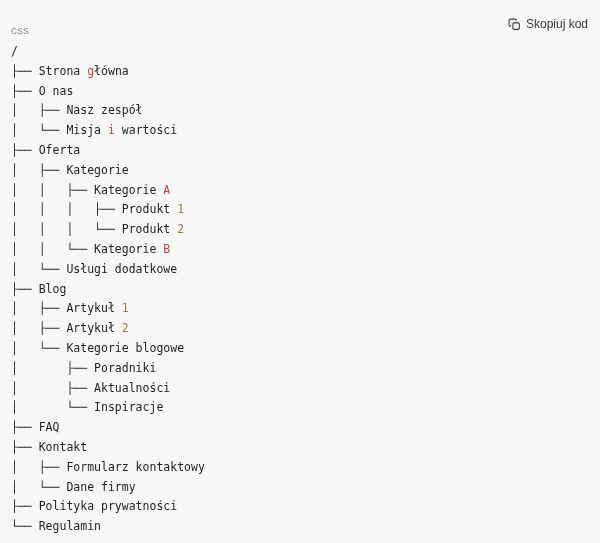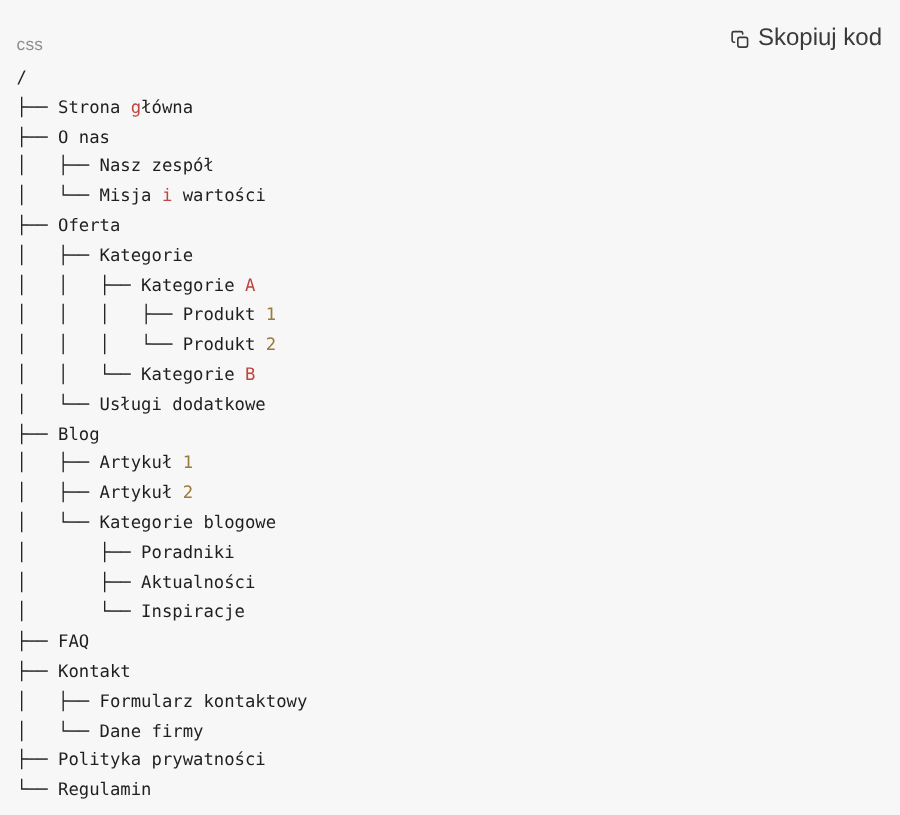--- a/index.html
+++ b/index.html
@@ -25,21 +25,21 @@
     position: absolute;
     right: 12px; top: 17px;
     display: flex;
     align-items: center;
     gap: 5px;
     background: transparent;
     border: none;
     cursor: pointer;
     color: var(--btn, #3a3a3a);
     font-family: "Liberation Sans", sans-serif;
-    font-size: 16px;
+    font-size: 12px;
     padding: 0;
   }
   .copy-button svg { display: block; }
   .code-content {
     position: absolute;
     left: 11px; top: 42px;
     font-family: "DejaVu Sans Mono", "Liberation Mono", monospace;
     font-size: 11.5px;
     line-height: 19.8px;
     color: var(--fg, #1f1f1f);

